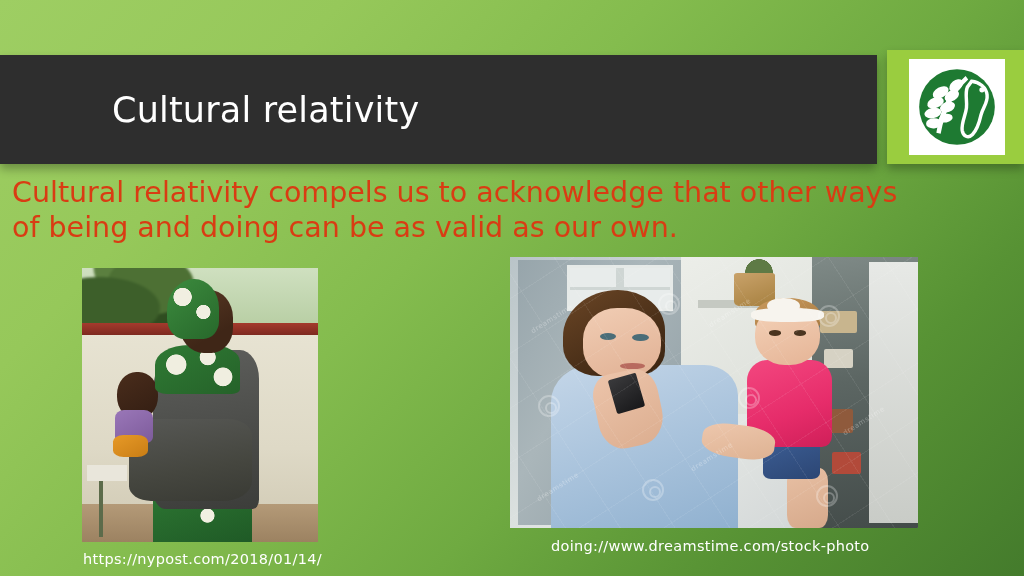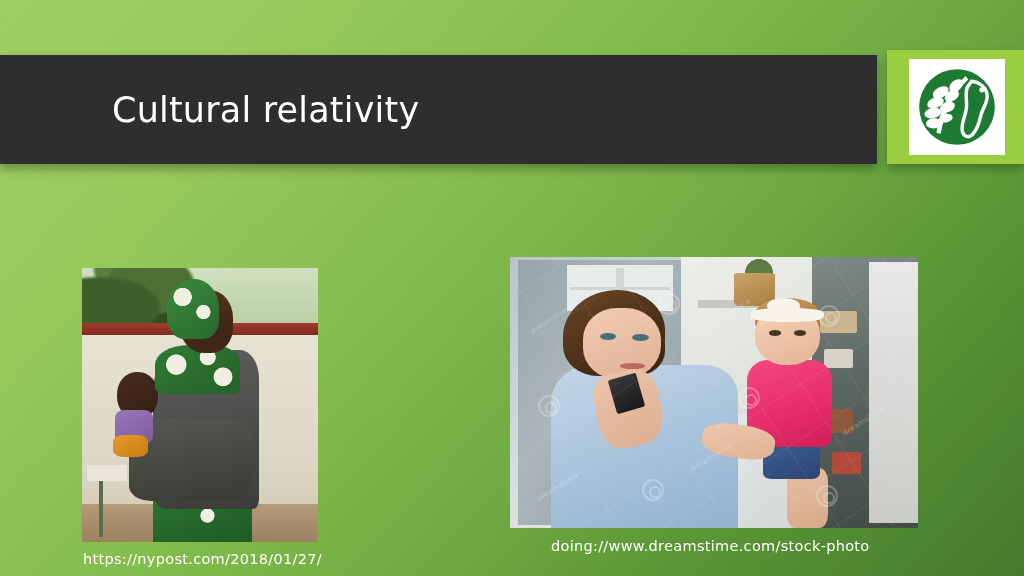--- a/index.html
+++ b/index.html
@@ -393,20 +393,24 @@
         <ellipse cx="37" cy="63" rx="8" ry="5" fill="#FFFFFF" transform="rotate(-10 37 63)"></ellipse>
 
         <path d="M67 20 C76 21 84 27 85 36 C86 45 80 51 78 59
                  C76 68 74 76 68 82 C63 87 57 84 56 77
                  C55 68 60 60 61 51 C62 43 59 34 62 27 Z" fill="#1E7A32" stroke="#FFFFFF" stroke-width="4"></path>
         <circle cx="79" cy="30" r="3" fill="#FFFFFF"></circle>
       </svg>
     </div>
   </div>
 
+  <div id="body-text">
+    <div>Cultural relativity compels us to acknowledge that other ways</div>
+    <div>of being and doing can be as valid as our own.</div>
+  </div>
 
   <div id="photo-left" class="photo">
     <div class="photo-inner">
       <div class="lp-sky"></div>
       <div class="lp-tree"></div>
       <div class="lp-wall"></div>
       <div class="lp-redtrim"></div>
       <div class="lp-ground"></div>
       <div class="lp-bench"></div>
       <div class="lp-dress"></div>
@@ -465,17 +469,17 @@
       <div class="wm-sw" style="left:308px; top:48px;"></div>
       <div class="wm-sw" style="left:306px; top:228px;"></div>
       <div class="wm" style="left:18px;  top:58px;">dreamstime</div>
       <div class="wm" style="left:24px;  top:226px;">dreamstime</div>
       <div class="wm" style="left:196px; top:52px;">dreamstime</div>
       <div class="wm" style="left:178px; top:196px;">dreamstime</div>
       <div class="wm" style="left:330px; top:160px;">dreamstime</div>
     </div>
   </div>
 
-  <div id="caption-left" class="caption">https://nypost.com/2018/01/27/</div>
+  <div id="caption-left" class="caption">https://nypost.com/2018/01/14/</div>
 
   <div id="caption-right" class="caption">doing://www.dreamstime.com/stock-photo</div>
 
 </div>
 
 </body></html>

